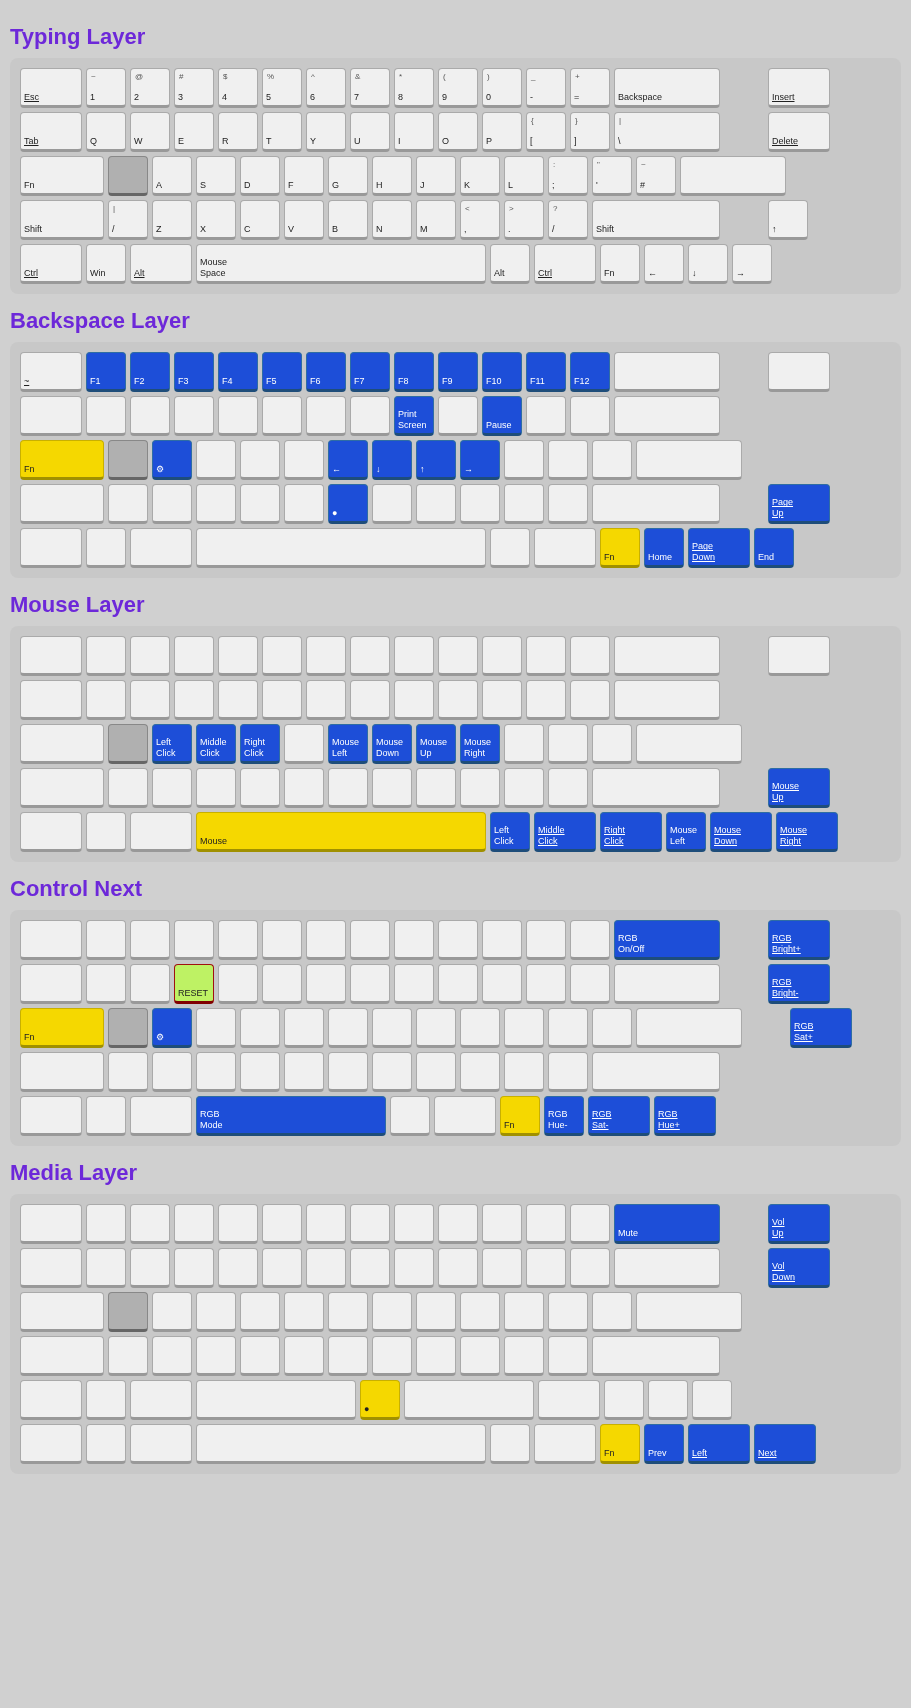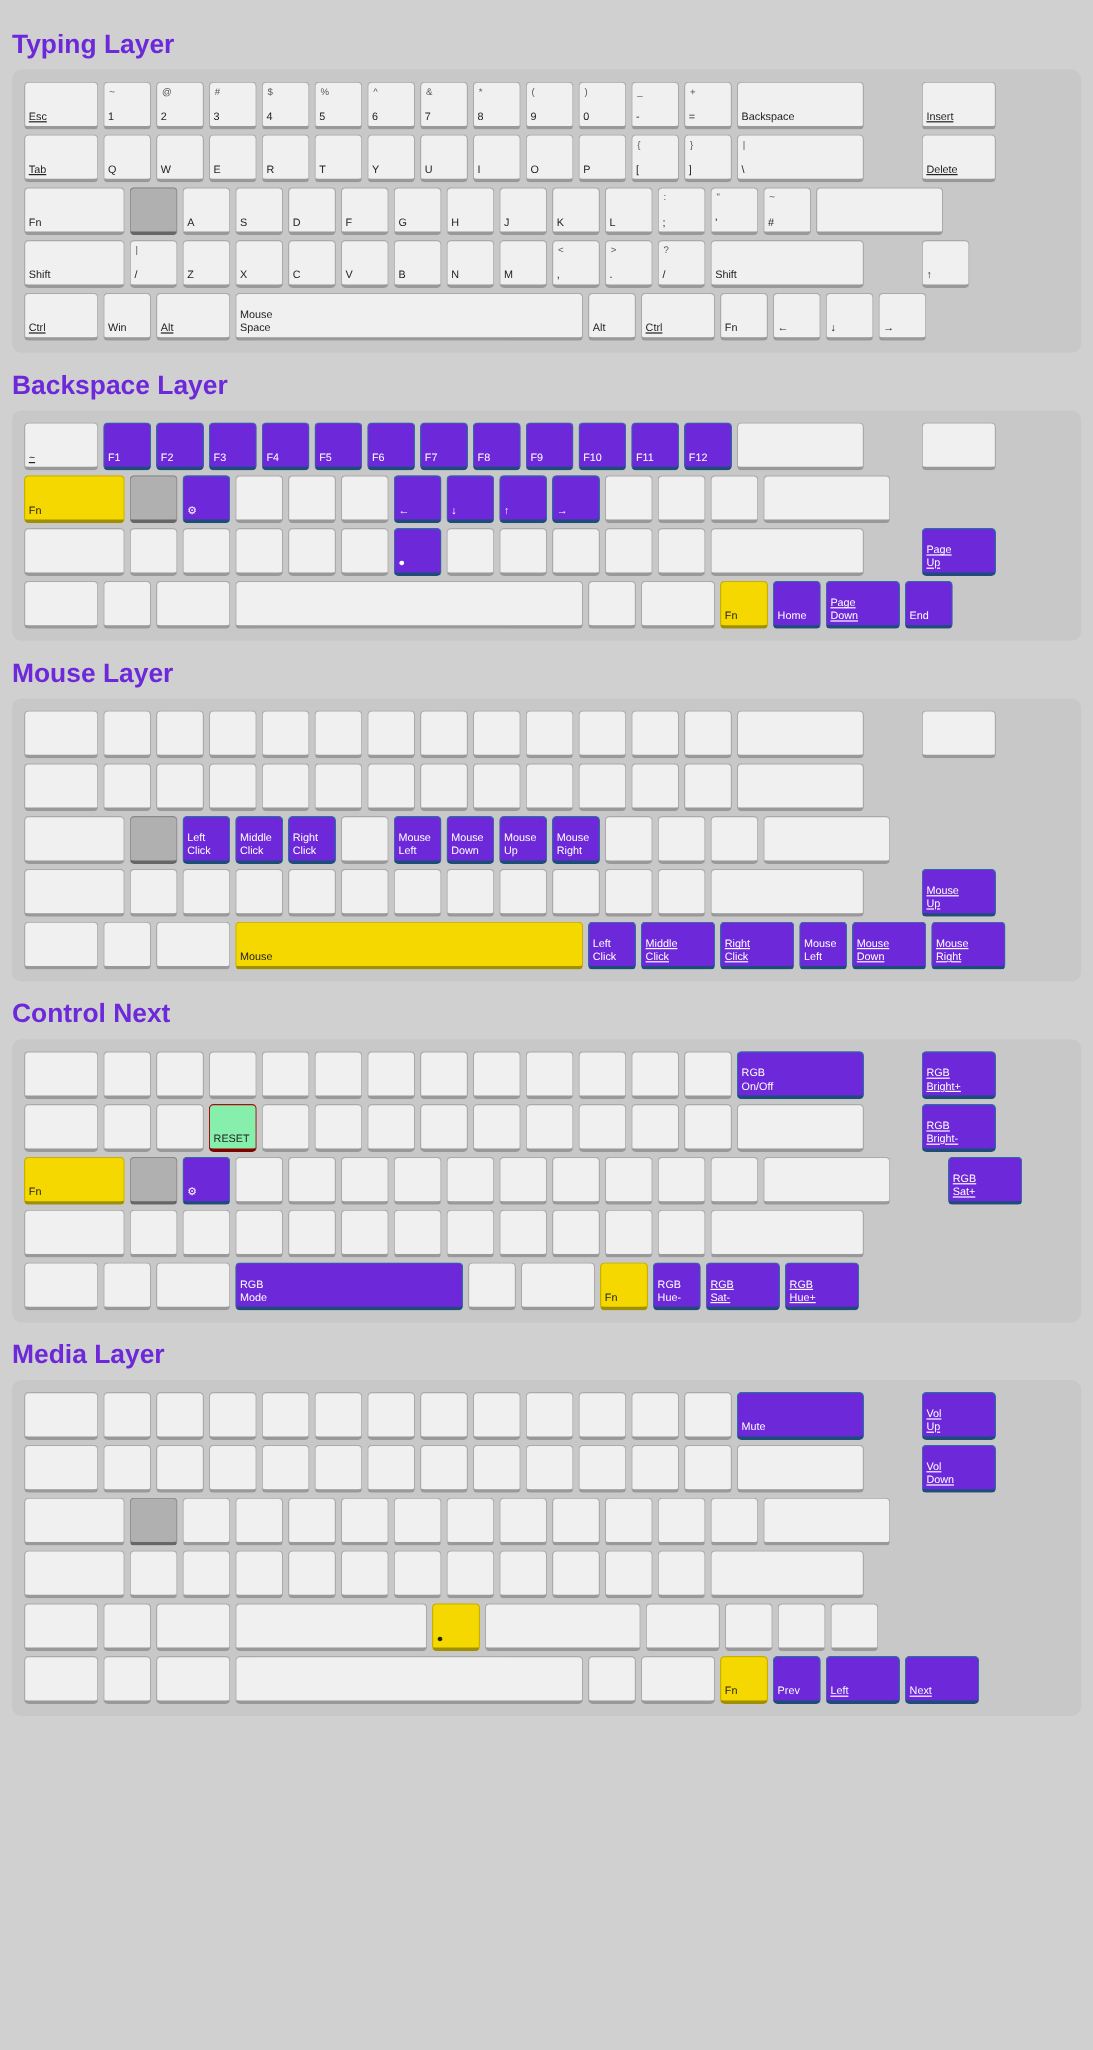--- a/index.html
+++ b/index.html
@@ -54,34 +54,34 @@
       top: 3px;
       left: 4px;
       font-size: 8px;
       color: #555;
     }
     .key .bottom-label {
       font-size: 9px;
       color: #222;
     }
     .key.blue {
-      background: #6d28d9;
+      background: #1d4ed8;
       border-color: #2e6da4;
       border-bottom-color: #1e4d7a;
       color: white;
     }
     .key.blue .bottom-label { color: white; }
     .key.yellow {
       background: #f5d800;
       border-color: #c8b000;
       border-bottom-color: #a09000;
       color: #222;
     }
     .key.red {
-      background: #86efac;
+      background: #bef264;
       border-color: #a01010;
       border-bottom-color: #800000;
       color: white;
     }
     .key.gray {
       background: #b0b0b0;
       border-color: #888;
       border-bottom-color: #666;
     }
     .key.spacer {
@@ -389,20 +389,40 @@
         <span class="bottom-label">F11</span>
       </div>
     <div class="key w1 blue">
         <span class="bottom-label">F12</span>
       </div>
     <div class="key w2h"></div>
     <div class="key spacer w1"></div>
     <div class="key w1h"></div>
   </div>
 
+  <div class="kb-row">
+    <div class="key w1h"></div>
+    <div class="key w1"></div>
+    <div class="key w1"></div>
+    <div class="key w1"></div>
+    <div class="key w1"></div>
+    <div class="key w1"></div>
+    <div class="key w1"></div>
+    <div class="key w1"></div>
+    <div class="key w1 blue">
+        <span class="bottom-label">Print<br>Screen</span>
+      </div>
+    <div class="key w1"></div>
+    <div class="key w1 blue">
+        <span class="bottom-label">Pause</span>
+      </div>
+    <div class="key w1"></div>
+    <div class="key w1"></div>
+    <div class="key w2h"></div>
+  </div>
 
   <div class="kb-row">
     <div class="key w2 yellow">
         <span class="bottom-label">Fn</span>
       </div>
     <div class="key w1 gray"></div>
     <div class="key w1 blue">
         <span class="bottom-label">⚙</span>
       </div>
     <div class="key w1"></div>

